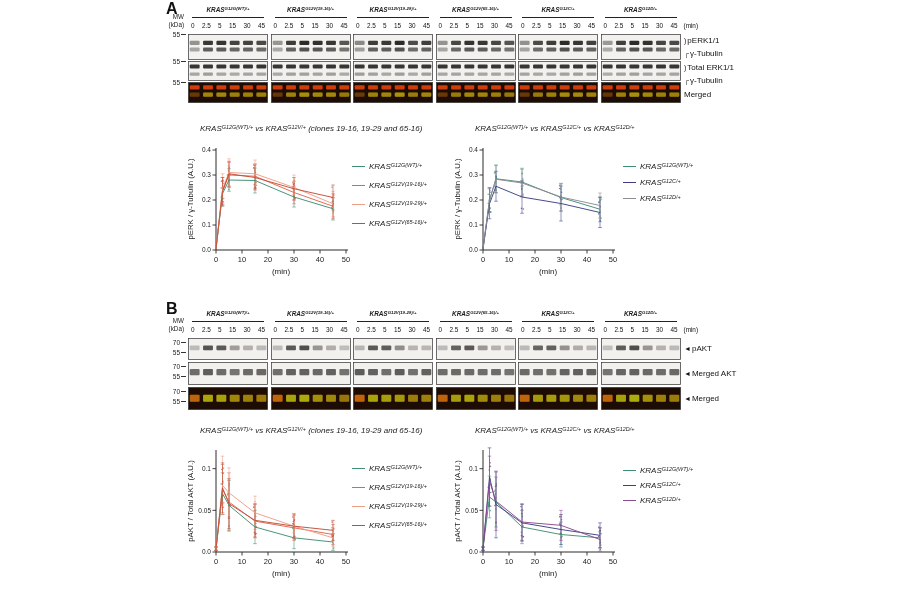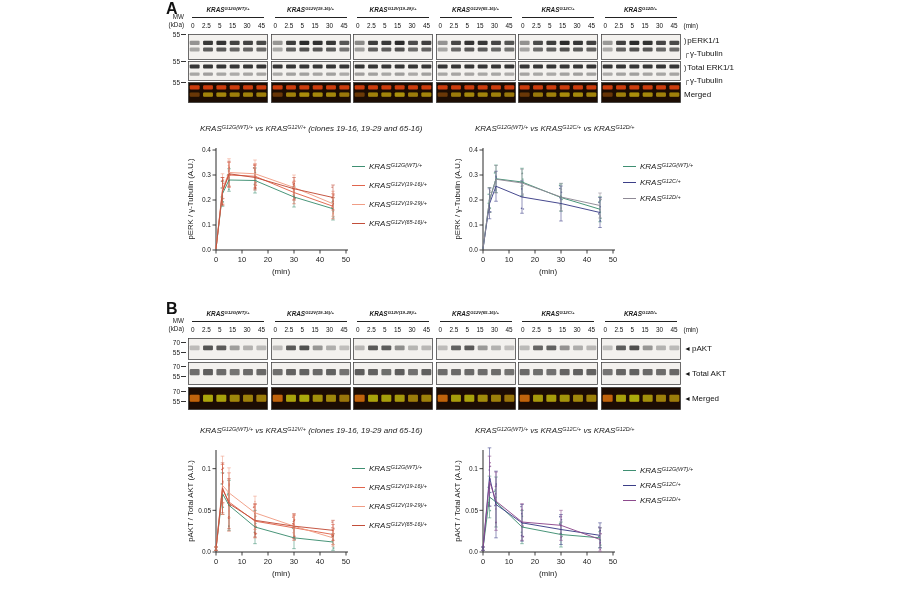--- a/index.html
+++ b/index.html
@@ -1301,21 +1301,21 @@
         </div>
         <div class="mwmark" style="left: 160px; top: 388px;">
           <span>70</span>
           <i class="dash"></i>
         </div>
         <div class="mwmark" style="left: 160px; top: 398px;">
           <span>55</span>
           <i class="dash"></i>
         </div>
         <div class="sidelab" style="left: 684px; top: 344px;"><span class="pre">◄</span><span>pAKT</span></div>
-        <div class="sidelab" style="left: 684px; top: 369px;"><span class="pre">◄</span><span>Total AKT</span></div>
+        <div class="sidelab" style="left: 684px; top: 369px;"><span class="pre">◄</span><span>Merged AKT</span></div>
         <div class="sidelab" style="left: 684px; top: 394px;"><span class="pre">◄</span><span>Merged</span></div>
       </div>
     <div id="charts-b">
         <div class="chartblk" style="left: 184px; top: 426px;">
           <div class="chart-title sci" style="margin-left: 16px;">KRAS<sup>G12G(WT)/+</sup> vs KRAS<sup>G12V/+</sup> (clones 19-16, 19-29 and 65-16)</div>
           <svg width="172" height="150" style="position:absolute;left:0;top:14px">
             <line x1="32" y1="10" x2="32" y2="112" stroke="#2a2a2a" stroke-width="1"></line>
             <line x1="32" y1="112" x2="164" y2="112" stroke="#2a2a2a" stroke-width="1"></line>
             <line x1="28.5" y1="112" x2="32" y2="112" stroke="#2a2a2a" stroke-width="0.9"></line>
             <text x="27" y="114.2" text-anchor="end" font-size="6.5" fill="#222">0.0</text>

